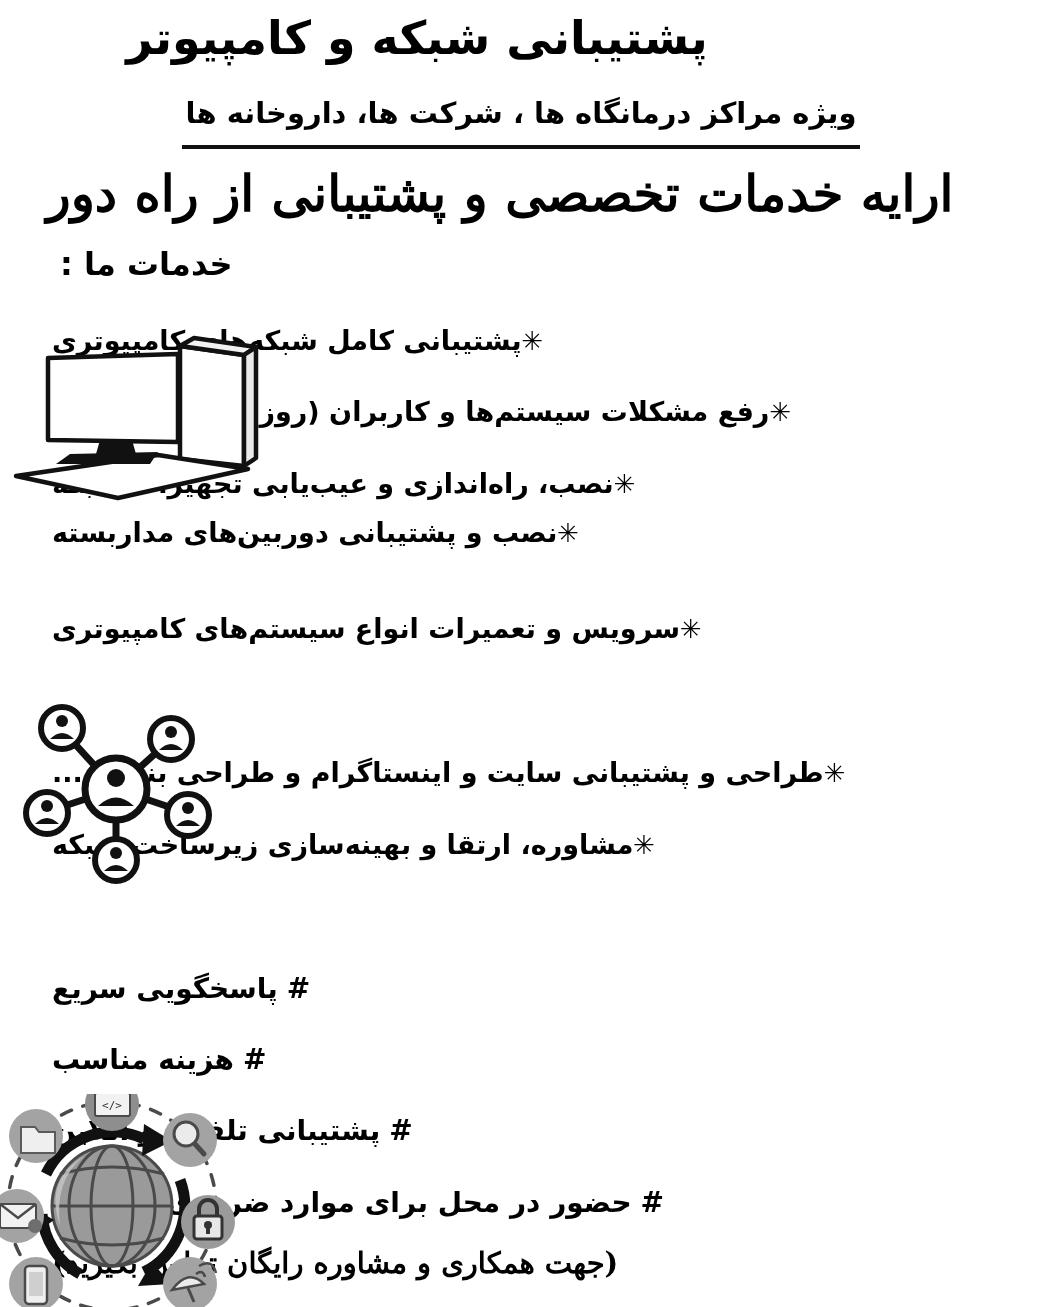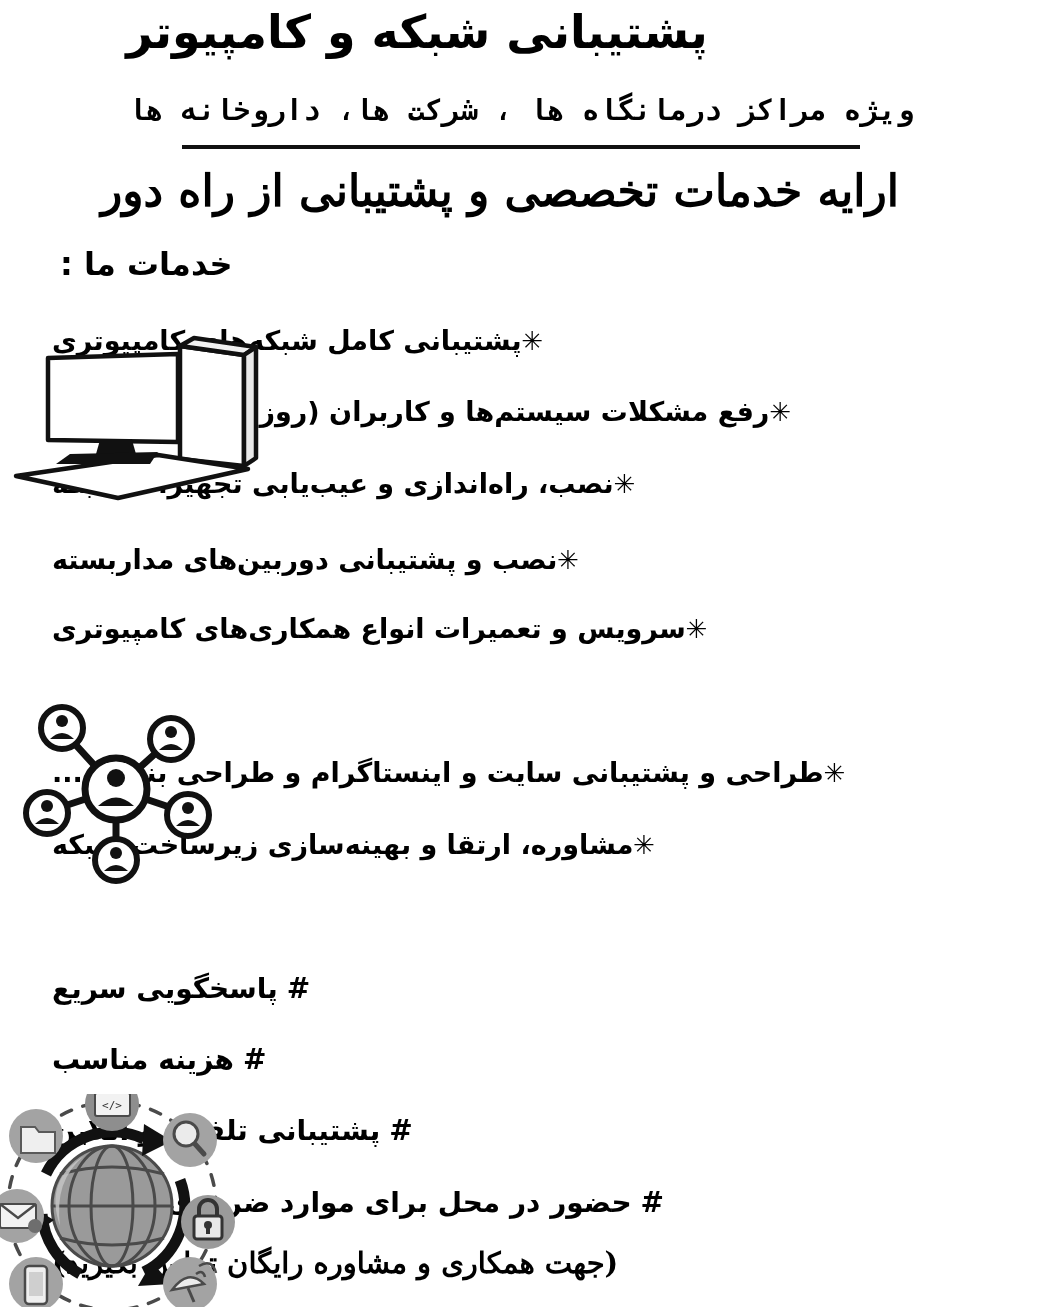--- a/index.html
+++ b/index.html
@@ -15,58 +15,57 @@
     background: #ffffff;
     overflow: hidden;
     font-family: "DejaVu Sans", "Liberation Sans", sans-serif;
     color: #000000;
     direction: rtl;
   }
 
   
   .title-main {
     position: absolute;
-    top: 6px;
+    top: 12px;
     left: 0;
     width: 834px;
     text-align: center;
     font-size: 46px;
     font-weight: bold;
     letter-spacing: -0.5px;
     line-height: 1.15;
     white-space: nowrap;
   }
   .title-sub {
     position: absolute;
     top: 96px;
     left: 0;
     width: 1042px;
     text-align: center;
     font-size: 29px;
     font-weight: bold;
     line-height: 1.2;
     white-space: nowrap;
-    font-family: Liberation Mono, monospace;
   }
   .rule {
     position: absolute;
     top: 145px;
     right: 182px;
     width: 678px;
     height: 4px;
     background: #111111;
   }
   .tagline {
     position: absolute;
     top: 163px;
     left: 0;
     width: 1000px;
     text-align: center;
     font-family: "DejaVu Serif", "Liberation Serif", serif;
-    font-size: 44px;
+    font-size: 50px;
     font-weight: 600;
     line-height: 1.25;
     white-space: nowrap;
   }
   .section-head {
     position: absolute;
     right: 42px;
     width: 940px;
     text-align: left;
     font-size: 32px;
@@ -143,26 +142,26 @@
   </div>
 
   <div class="line svc-line" style="top:396px;">
     <span class="mark mark-star">✳</span><span>رفع مشکلات سیستم‌ها و کاربران (روزمره و تخصصی)</span>
   </div>
 
   <div class="line svc-line" style="top:468px;">
     <span class="mark mark-star">✳</span><span>نصب، راه‌اندازی و عیب‌یابی تجهیزات شبکه</span>
   </div>
 
-  <div class="line svc-line" style="top:544px;">
+  <div class="line svc-line" style="top:517px;">
     <span class="mark mark-star">✳</span><span>نصب و پشتیبانی دوربین‌های مداربسته</span>
   </div>
 
   <div class="line svc-line" style="top:613px;">
-    <span class="mark mark-star">✳</span><span>سرویس و تعمیرات انواع همکاری‌های کامپیوتری</span>
+    <span class="mark mark-star">✳</span><span>سرویس و تعمیرات انواع سیستم‌های کامپیوتری</span>
   </div>
 
 
   <div class="line svc-line" style="top:757px;">
     <span class="mark mark-star">✳</span><span>طراحی و پشتیبانی سایت و اینستاگرام و طراحی بنر و.....</span>
   </div>
 
   <div class="line svc-line" style="top:829px;">
     <span class="mark mark-star">✳</span><span>مشاوره، ارتقا و بهینه‌سازی زیرساخت شبکه</span>
   </div>

